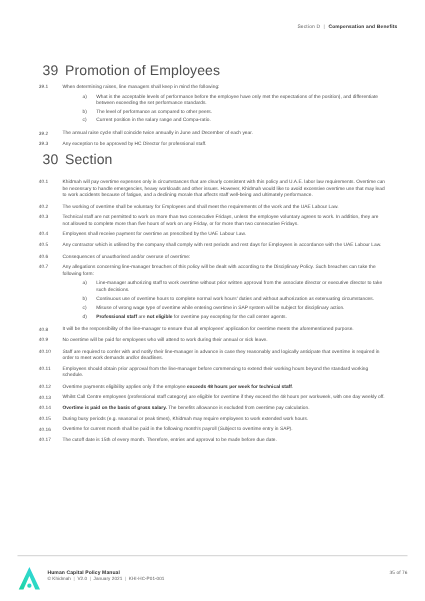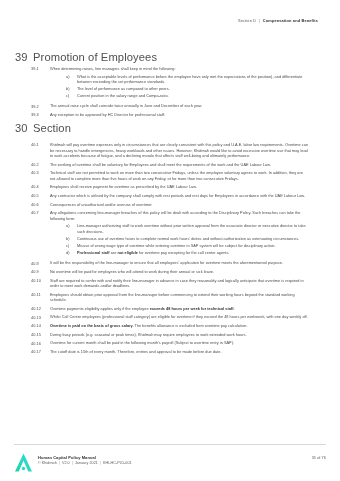--- a/index.html
+++ b/index.html
@@ -32,21 +32,21 @@
     color: #3d3d3d;
     white-space: nowrap;
   }
   .running-head .sec { font-weight: 400; color: #5a5a5a; }
   .running-head .sep { color: #8a8a8a; padding: 0 1.5px; }
   .running-head .ttl { font-weight: 700; color: #2f2f2f; }
 
   
   .sec-heading {
     position: absolute;
-    left: 15px;
+    left: 34px;
     font-size: 11.2px;
     font-weight: 400;
     color: #4f4f4f;
     letter-spacing: .1px;
     white-space: nowrap;
   }
   .sec-heading .num { display: inline-block; width: 18px; }
 
   
   .clauses {

